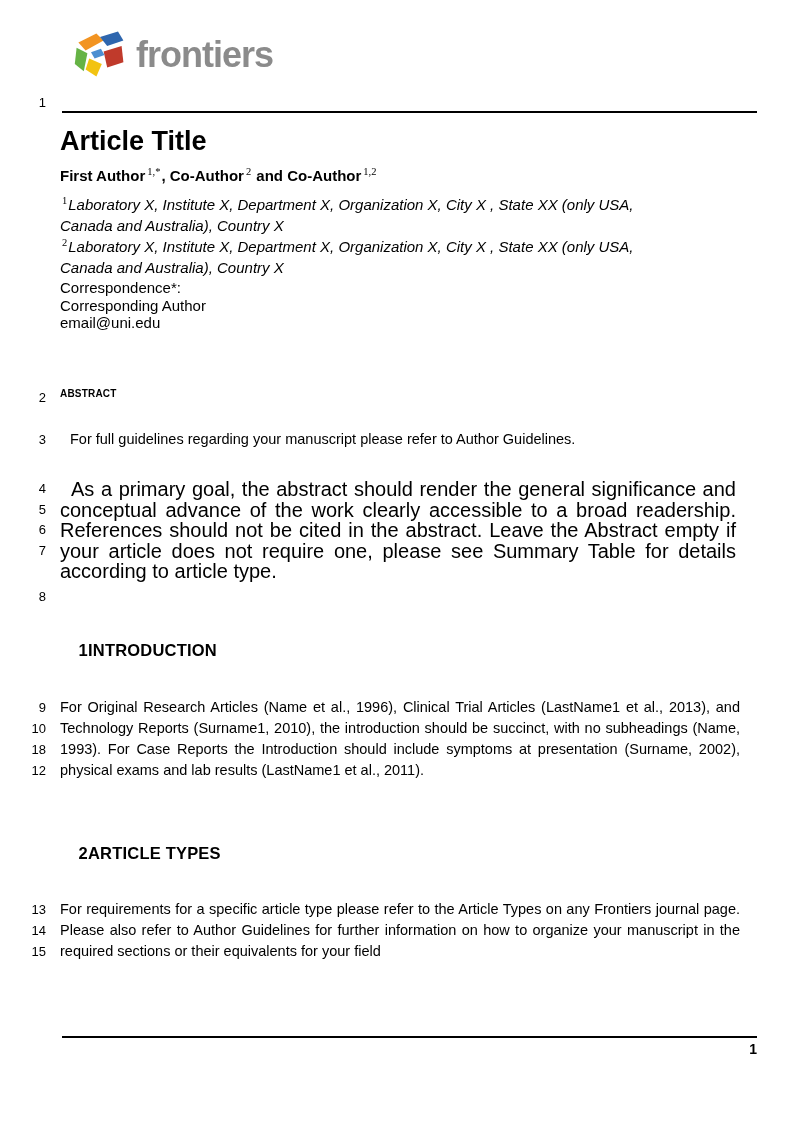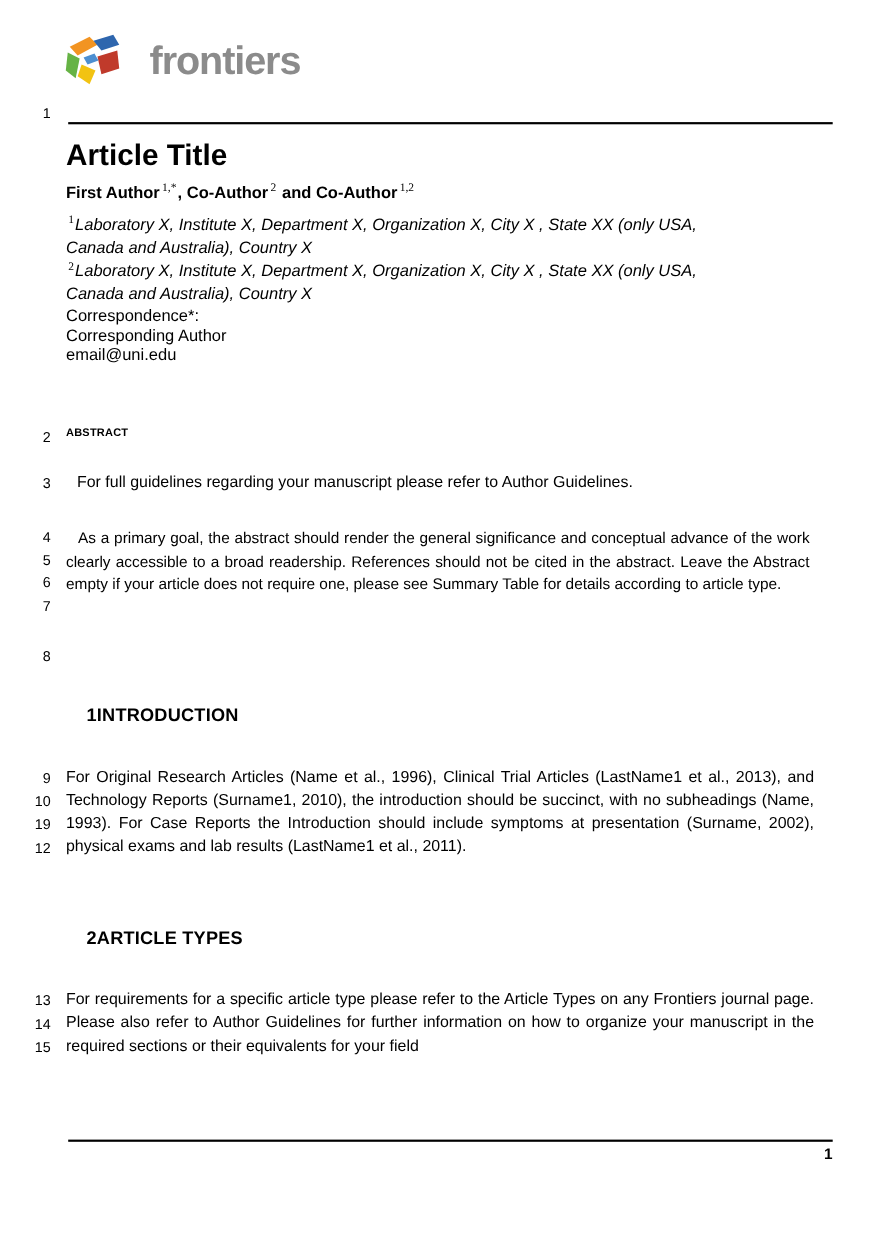--- a/index.html
+++ b/index.html
@@ -9,21 +9,21 @@
     width: 794px;
     height: 1123px;
     background: #ffffff;
     color: #000;
     font-family: "Liberation Sans", sans-serif;
     overflow: hidden;
   }
   .abs { position: absolute; margin: 0; }
 
   
-  .logo { left: 58px; top: 28px; display: flex; align-items: center; gap: 24px; }
+  .logo { left: 73px; top: 28px; display: flex; align-items: center; gap: 9px; }
   .logo-text {
     font-size: 36px; font-weight: bold; color: #8b8b8b; letter-spacing: -1px;
     font-family: "Liberation Sans", sans-serif;
   }
 
   
   .lineno, .lineno-group {
     position: absolute; left: 26px; width: 20px; text-align: right;
     font-size: 13px; color: #000;
   }
@@ -41,21 +41,21 @@
   .affil { left: 60px; width: 600px; font-size: 15px; font-style: italic; line-height: 21px; }
 
   .corr { left: 60px; top: 279px; font-size: 15px; line-height: 17.5px; }
 
   .h-abstract { left: 60px; top: 388px; font-size: 10px; font-weight: bold; letter-spacing: .2px; }
 
   .guidelines { left: 60px; top: 431px; width: 680px; font-size: 14.5px; text-indent: 10px; }
 
   .abs-body {
     left: 60px; top: 479px; width: 676px;
-    font-size: 14px; line-height: 20.5px; text-align: justify; text-indent: 11px;
+    font-size: 20px; line-height: 20.5px; text-align: justify; text-indent: 11px;
   }
 
   .keywords { left: 60px; top: 589px; font-size: 11px; font-weight: bold; }
 
   .sec-h { left: 62px; font-size: 16.5px; font-weight: bold; letter-spacing: .2px; text-align: right; }
   .sec-h .num { display: inline-block; width: 26px; }
 
   .serif-body {
     left: 60px; width: 680px;
     font-family: Liberation Sans, sans-serif;
@@ -112,21 +112,21 @@
   </div>
   <p class="abs abs-body">As a primary goal, the abstract should render the general significance and conceptual advance of the work clearly accessible to a broad readership. References should not be cited in the abstract. Leave the Abstract empty if your article does not require one, please see Summary Table for details according to article type.</p>
 
   <div class="lineno" style="top:589px">8</div>
 
   <h2 class="abs sec-h" style="top:641px"><span class="num">1</span><span>INTRODUCTION</span></h2>
 
   <div class="lineno-group" style="top:697px; line-height:21px">
     <div>9</div>
     <div>10</div>
-    <div>19</div>
+    <div>18</div>
     <div>12</div>
   </div>
   <p class="abs serif-body" style="top:697px">For Original Research Articles (Name et al., 1996), Clinical Trial Articles (LastName1 et al., 2013), and Technology Reports (Surname1, 2010), the introduction should be succinct, with no subheadings (Name, 1993). For Case Reports the Introduction should include symptoms at presentation (Surname, 2002), physical exams and lab results (LastName1 et al., 2011).</p>
 
   <h2 class="abs sec-h" style="top:844px"><span class="num">2</span><span>ARTICLE TYPES</span></h2>
 
   <div class="lineno-group" style="top:899px; line-height:21px">
     <div>13</div>
     <div>14</div>
     <div>15</div>

